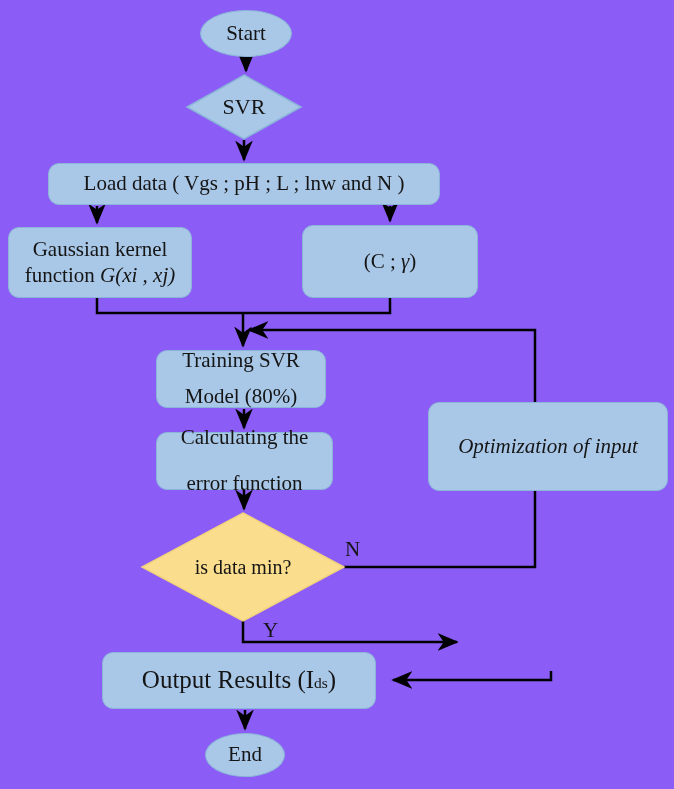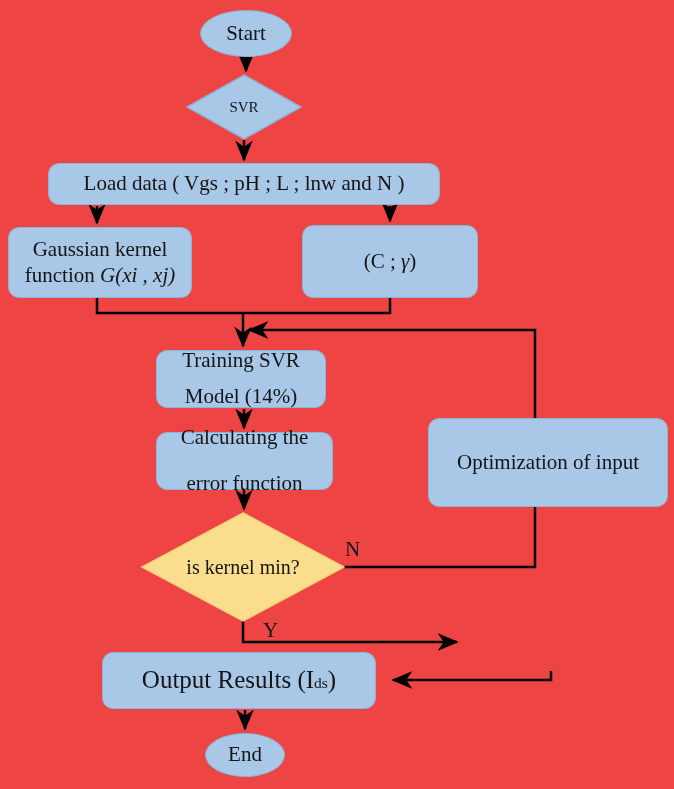--- a/index.html
+++ b/index.html
@@ -1,19 +1,19 @@
 <!DOCTYPE html>
 <html><head>
 <meta charset="utf-8">
 <style>
   html,body{margin:0;padding:0;background:#ffffff;}
   #canvas{
     position:relative;
     width:674px;height:789px;
-    background:#ef4444;
+    background:#8b5cf6;
     font-family:"Liberation Serif","DejaVu Serif",serif;
     color:#151515;
     overflow:hidden;
   }
   #wires{position:absolute;left:0;top:0;z-index:1;}
   .node{
     position:absolute;z-index:2;
     background:#a9c8e8;
     border:1.5px solid #8ab4d8;
     border-radius:11px;
@@ -36,25 +36,25 @@
     font-size:21px;
   }
   .math{font-style:italic;}
   .subsc{font-size:0.62em;}
   #n-start      {left:200px;top:10px; width:92px; height:47px;}
   #n-load       {left:48px; top:163px;width:392px;height:42px;}
   #n-gauss      {left:8px;  top:227px;width:184px;height:71px;}
   #n-svrparams  {left:302px;top:225px;width:176px;height:73px;}
   #n-training   {left:156px;top:350px;width:170px;height:58px;gap:10px;}
   #n-calc       {left:156px;top:432px;width:177px;height:58px;gap:20px;}
-  #n-optim      {left:428px;top:418px;width:240px;height:89px;}
+  #n-optim      {left:428px;top:402px;width:240px;height:89px;font-style:italic;}
   #n-testing    {left:461px;top:612px;width:177px;height:58px;}
   #n-output     {left:102px;top:652px;width:274px;height:57px;font-size:25px;}
   #n-end        {left:205px;top:733px;width:80px; height:44px;justify-content:center;}
-  #d-svr-label  {left:189px;top:77px; width:110px;height:60px;font-size:15px;}
+  #d-svr-label  {left:189px;top:77px; width:110px;height:60px;font-size:22px;}
   #d-err-label  {left:153px;top:541px;width:180px;height:52px;font-size:20px;}
   #lbl-n{left:345px;top:537px;}
   #lbl-y{left:263px;top:618px;}
 </style>
 </head>
 <body>
 
 <div id="canvas">
 
   <svg id="wires" width="674" height="789" viewBox="0 0 674 789">
@@ -97,30 +97,30 @@
   <div class="node" id="n-load">
     <span class="ln">Load data ( Vgs ; pH ; L ; lnw and N )</span>
   </div>
 
   <div class="node" id="n-svrparams">
     <span class="ln"><span>(C ; </span><span class="math">γ</span><span>)</span></span>
   </div>
 
   <div class="node" id="n-training">
     <span class="ln">Training SVR</span>
-    <span class="ln">Model (14%)</span>
+    <span class="ln">Model (80%)</span>
   </div>
 
   <div class="node" id="n-calc">
     <span class="ln">Calculating the</span>
     <span class="ln">error function</span>
   </div>
 
   <div class="diamond-label" id="d-err-label">
-    <span>is kernel min?</span>
+    <span>is data min?</span>
   </div>
 
   <div class="node" id="n-optim">
     <span class="ln">Optimization of input</span>
   </div>
 
 
   <div class="node" id="n-output">
     <span class="ln"><span>Output Results (I</span><span class="subsc">ds</span><span>)</span></span>
   </div>

